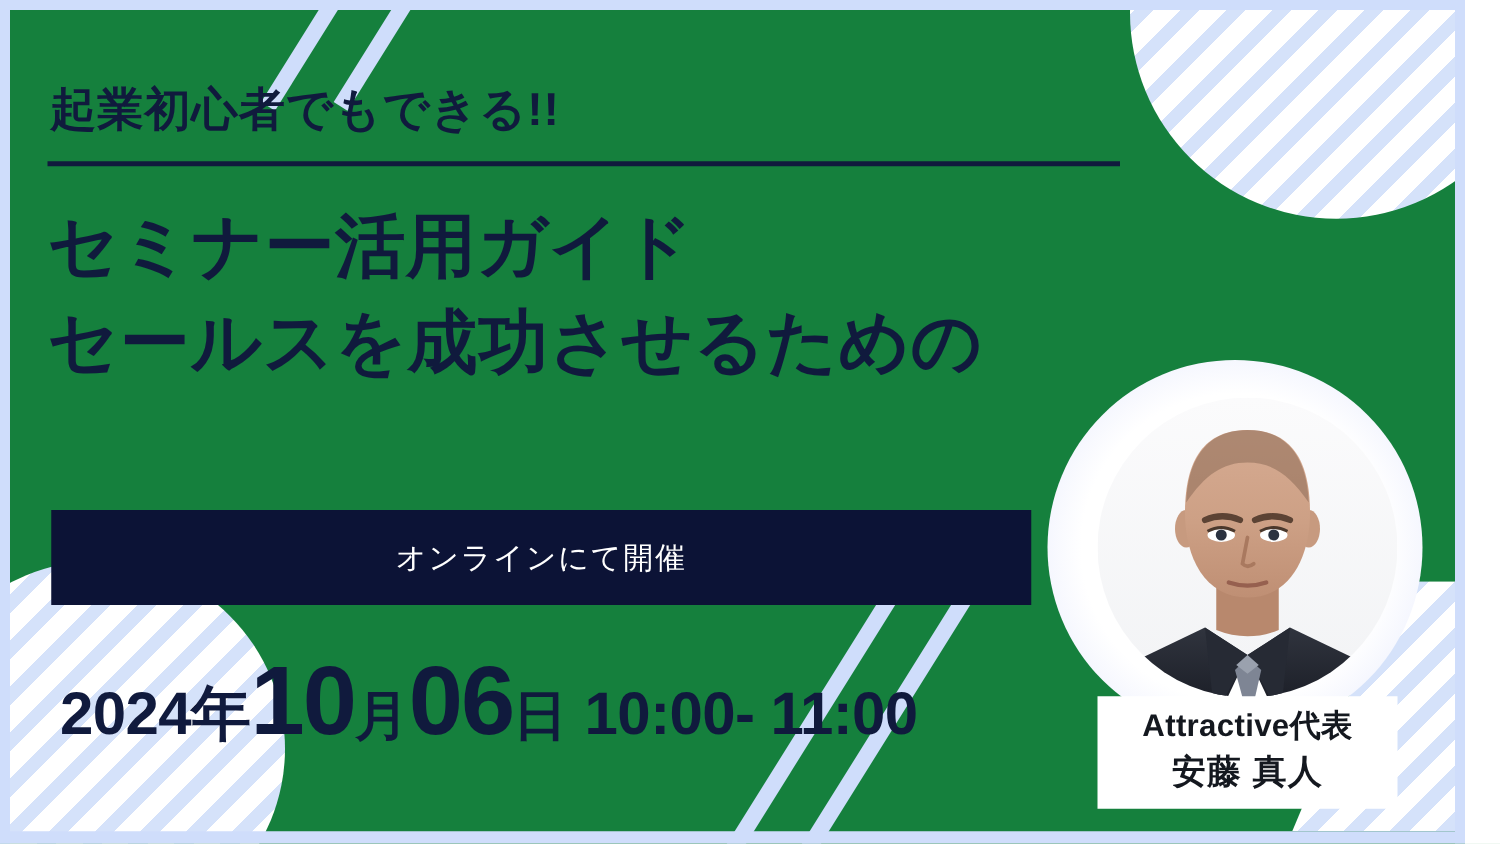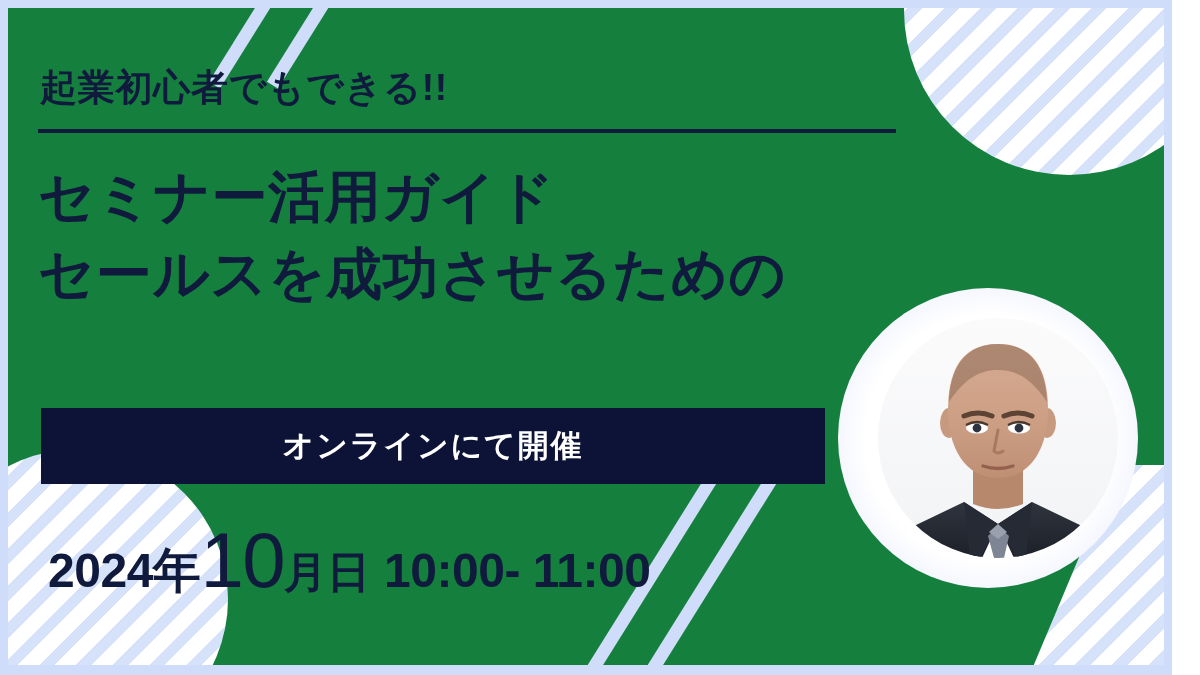--- a/index.html
+++ b/index.html
@@ -142,22 +142,22 @@
     width: 784px;
     height: 76px;
     background: #0c1336;
     display: flex;
     align-items: center;
     justify-content: center;
     z-index: 10;
   }
   .online-band-label {
     color: #ffffff;
-    font-size: 31px;
-    font-weight: 700;
+    font-size: 24px;
+    font-weight: 400;
     letter-spacing: 0.06em;
     white-space: nowrap;
   }
 
   
   .date-row {
     position: absolute;
     left: 48px;
     top: 515px;
     display: flex;
@@ -167,21 +167,21 @@
     z-index: 10;
     justify-content: flex-end;
   }
   .d-sm {
     font-size: 48px;
     font-weight: 700;
     letter-spacing: -0.01em;
   }
   .d-lg {
     font-size: 78px;
-    font-weight: 400;
+    font-weight: 700;
     letter-spacing: -0.02em;
   }
   .d-unit {
     font-size: 43px;
     font-weight: 700;
   }
   .d-time {
     font-size: 48px;
     font-weight: 700;
     margin-left: 14px;
@@ -254,20 +254,21 @@
   </div>
 
   <div class="online-band">
     <span class="online-band-label">オンラインにて開催</span>
   </div>
 
   <div class="date-row">
     <span class="d-sm">2024年</span>
     <span class="d-lg">10</span>
     <span class="d-unit">月</span>
+    <span class="d-lg">06</span>
     <span class="d-unit">日</span>
     <span class="d-time">10:00- 11:00</span>
   </div>
 
   <div class="portrait">
     <svg width="240" height="240" viewBox="0 0 240 240">
       <defs>
         <linearGradient id="bgGrad" x1="0" y1="0" x2="0" y2="1">
           <stop offset="0%" stop-color="#fbfbfc"></stop>
           <stop offset="100%" stop-color="#f2f3f5"></stop>
@@ -318,19 +319,23 @@
       <path d="M154 184 L204 208 L214 240 L136 240 L120 206 Z" fill="url(#suitGrad)"></path>
 
       <path d="M86 184 L120 206 L102 240 L92 240 Z" fill="#262a34"></path>
       <path d="M154 184 L120 206 L138 240 L148 240 Z" fill="#262a34"></path>
 
       <path d="M120 208 L110 218 L116 240 L126 240 L131 218 Z" fill="#7e8594"></path>
       <path d="M120 206 L111 214 L120 221 L129 214 Z" fill="#9aa1ae"></path>
     </svg>
   </div>
 
+  <div class="speaker-card">
+    <div class="speaker-org">Attractive代表</div>
+    <div class="speaker-name">安藤 真人</div>
+  </div>
 
   <div class="frame-edge frame-top"></div>
   <div class="frame-edge frame-bottom"></div>
   <div class="frame-edge frame-left"></div>
   <div class="frame-edge frame-right"></div>
 
 </div>
 
 </body></html>

